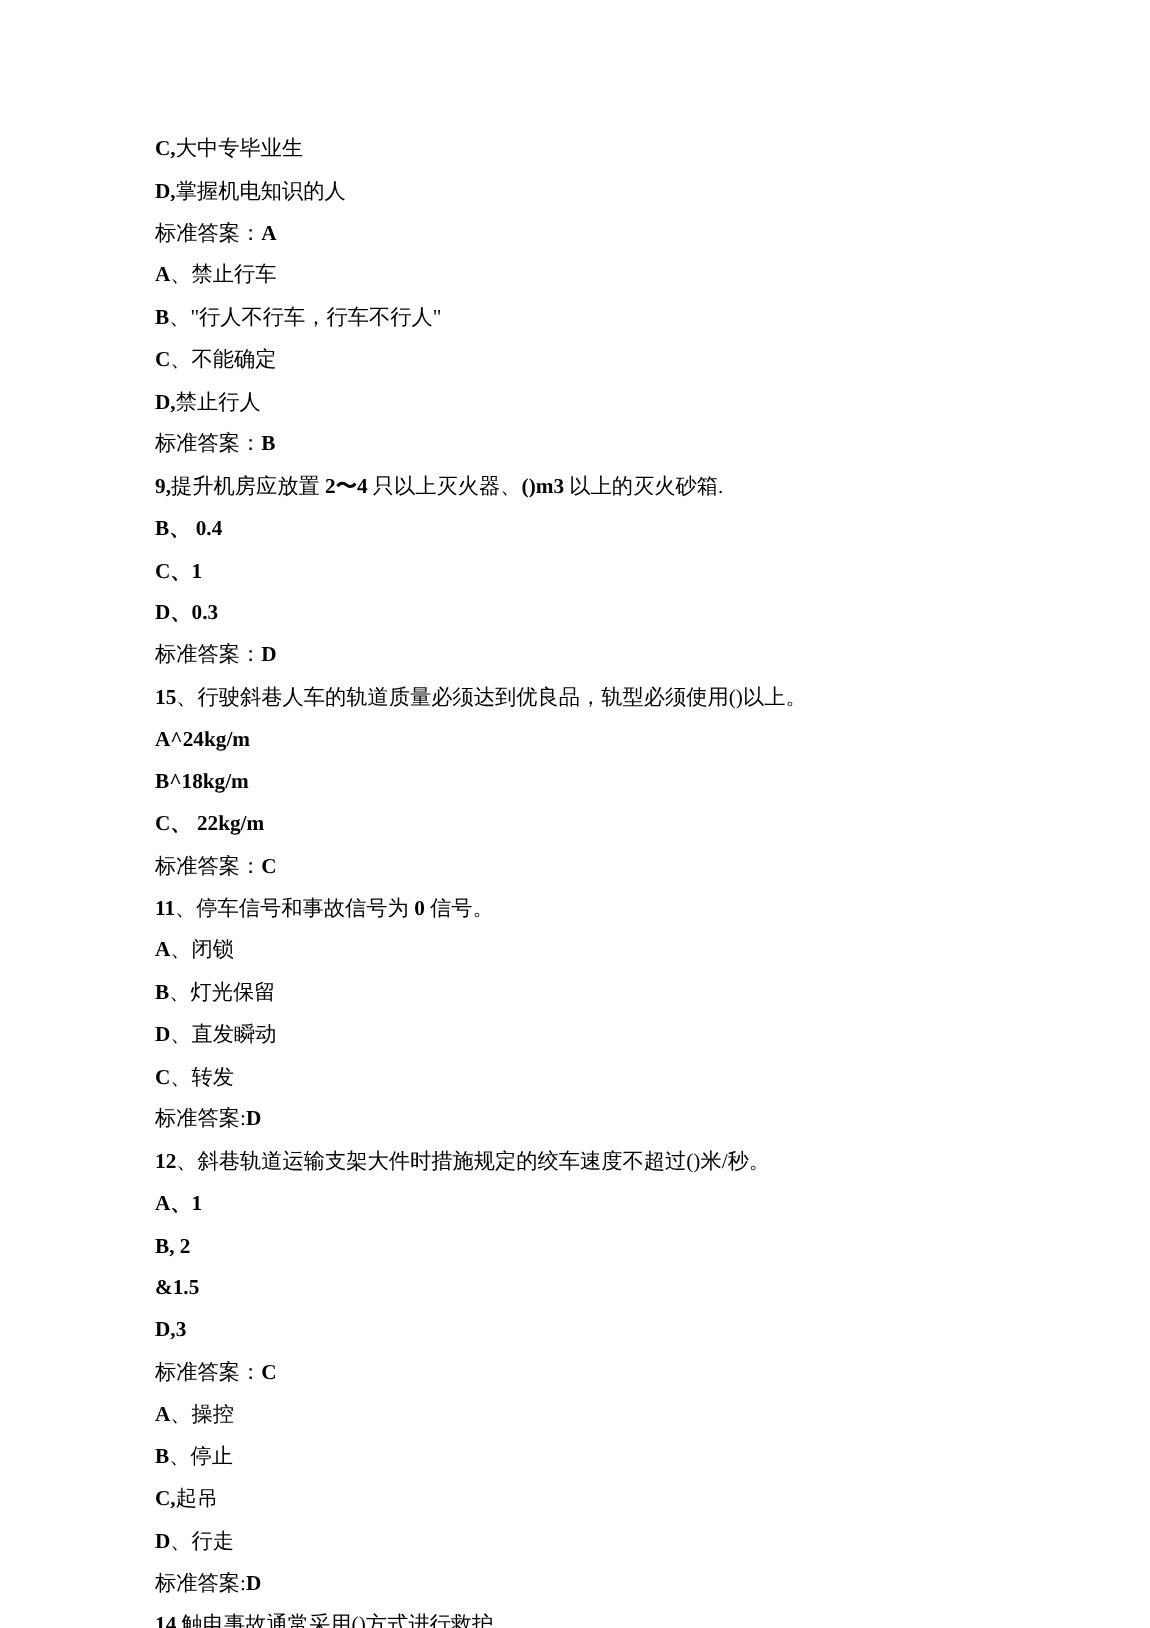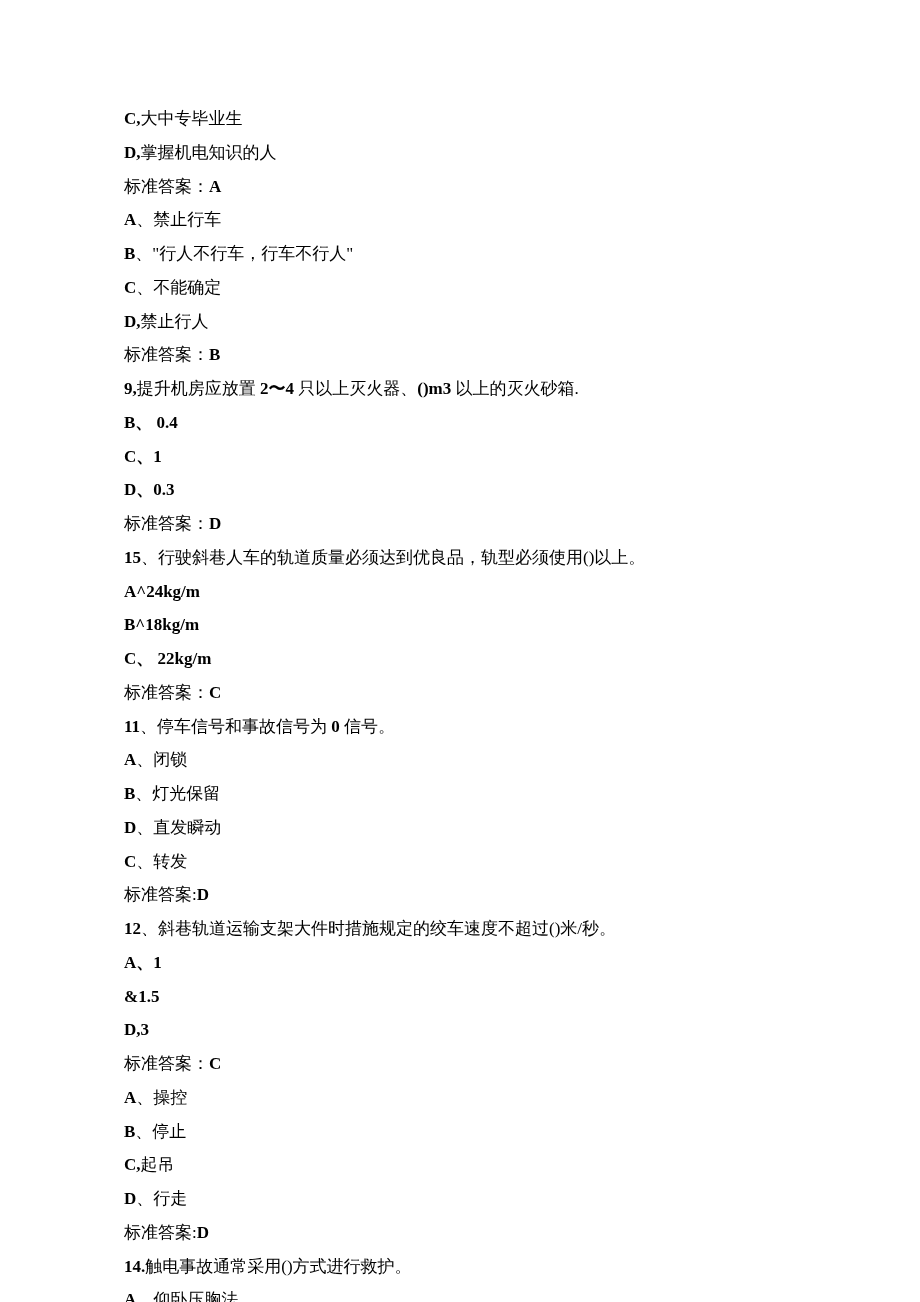--- a/index.html
+++ b/index.html
@@ -43,20 +43,21 @@
     <p class="line"><span class="bold">C、 22kg/m</span></p>
     <p class="line">标准答案：<span class="bold">C</span></p>
     <p class="line"><span class="bold">11</span>、停车信号和事故信号为 <span class="bold">0</span> 信号。</p>
     <p class="line"><span class="bold">A</span>、闭锁</p>
     <p class="line"><span class="bold">B</span>、灯光保留</p>
     <p class="line"><span class="bold">D</span>、直发瞬动</p>
     <p class="line"><span class="bold">C</span>、转发</p>
     <p class="line">标准答案:<span class="bold">D</span></p>
     <p class="line"><span class="bold">12</span>、斜巷轨道运输支架大件时措施规定的绞车速度不超过()米/秒。</p>
     <p class="line"><span class="bold">A、1</span></p>
+    <p class="line"><span class="bold">B,   2</span></p>
     <p class="line"><span class="bold">&amp;1.5</span></p>
     <p class="line"><span class="bold">D,3</span></p>
     <p class="line">标准答案：<span class="bold">C</span></p>
     <p class="line"><span class="bold">A</span>、操控</p>
     <p class="line"><span class="bold">B</span>、停止</p>
     <p class="line"><span class="bold">C,</span>起吊</p>
     <p class="line"><span class="bold">D</span>、行走</p>
     <p class="line">标准答案:<span class="bold">D</span></p>
     <p class="line"><span class="bold">14.</span>触电事故通常采用()方式进行救护。</p>
     <p class="line"><span class="bold">A</span>、仰卧压胸法</p>

